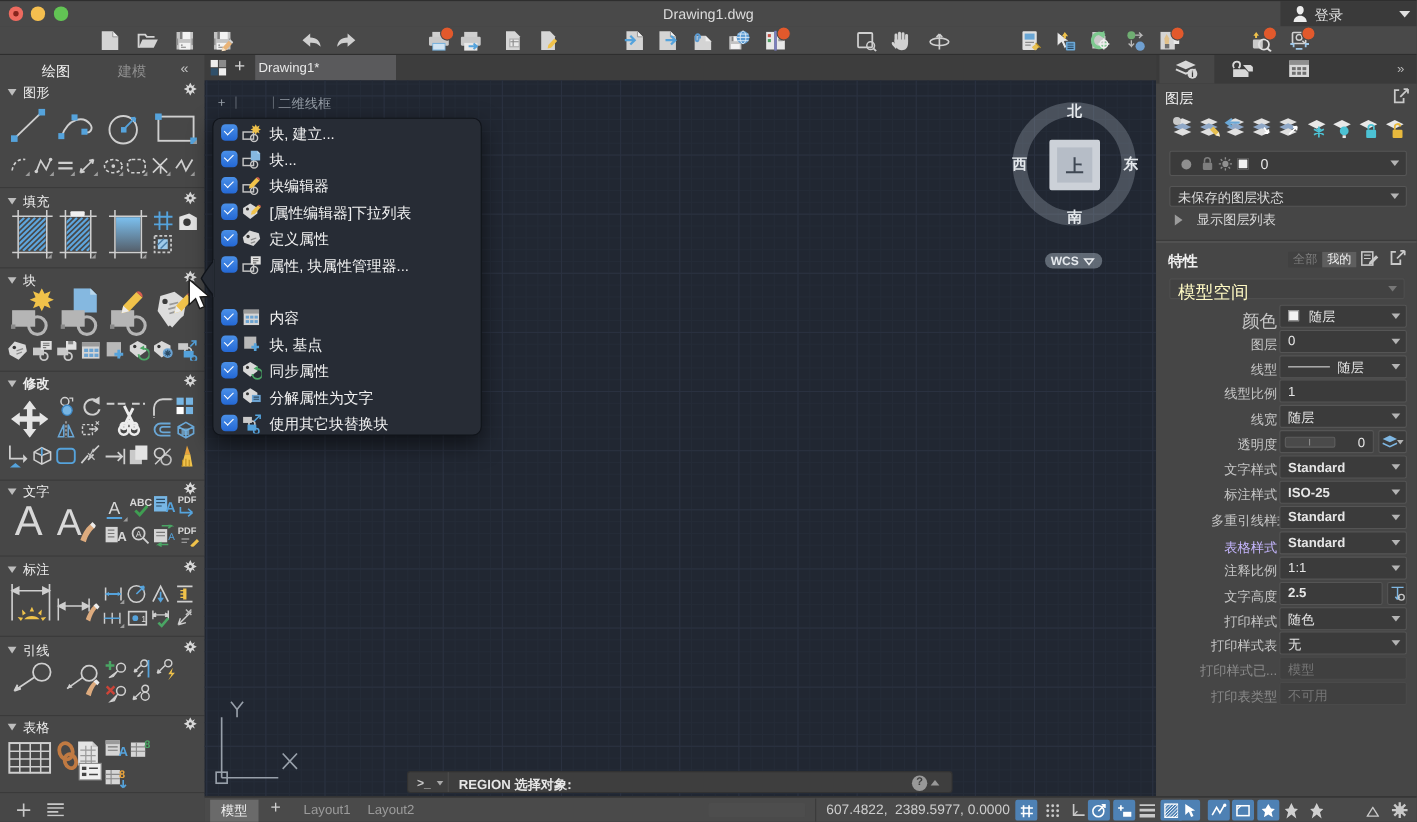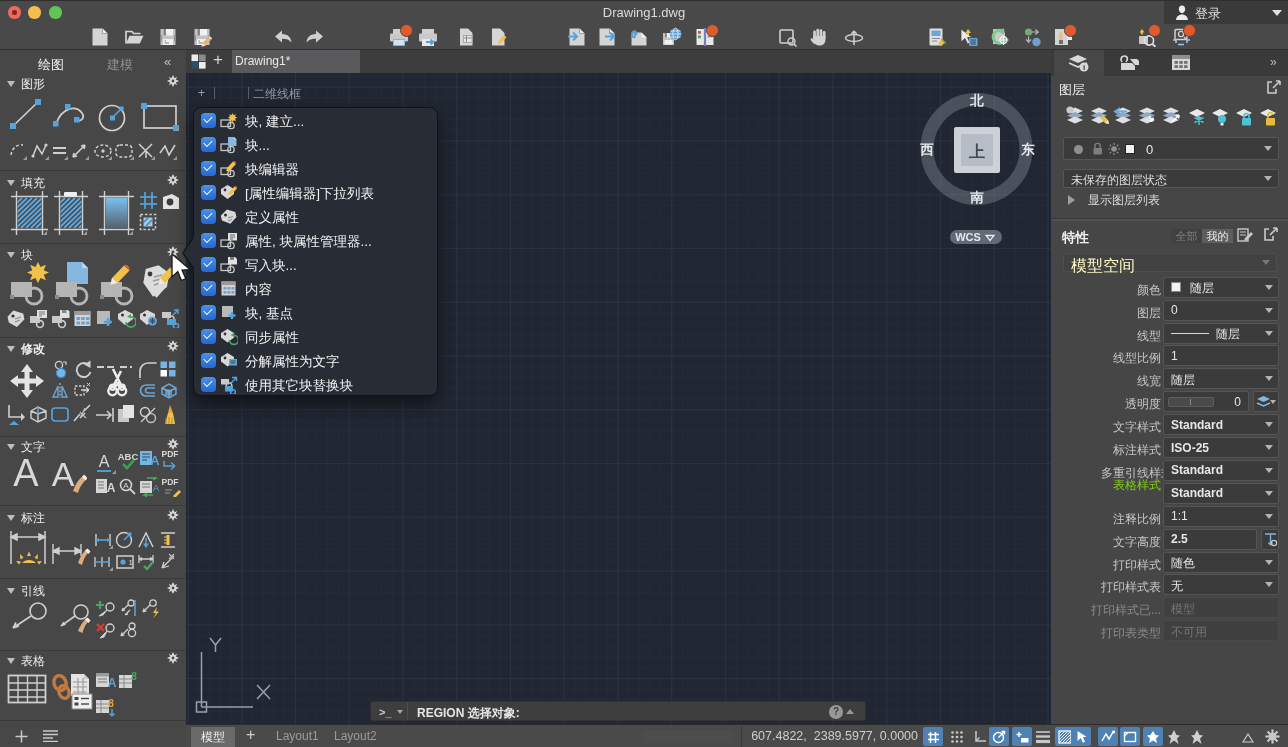--- a/index.html
+++ b/index.html
@@ -894,30 +894,20 @@
       <div class="mi" style="top: 120.5px;">
         <div class="cb"></div>
         <div class="txt">属性, 块属性管理器...</div>
         <svg width="18" height="18" viewBox="0 0 18 18" style="position: absolute; left: 26px; top: 3px;">
           <rect x="1" y="8" width="9.5" height="6.5" fill="none" stroke="#c6c6c6" stroke-width="1.3"></rect>
           <circle cx="11" cy="13.5" r="3.2" fill="none" stroke="#c6c6c6" stroke-width="1.3"></circle>
           <rect x="8" y="1" width="9" height="7.5" fill="#e0e0e0"></rect>
           <path d="M10 3 H15 M10 5 H15 M10 7 H13" stroke="#666" stroke-width="1"></path>
         </svg>
       </div>
-      <div class="mi" style="top: 144.5px;">
-        <div class="cb"></div>
-        <div class="txt">写入块...</div>
-        <svg width="18" height="18" viewBox="0 0 18 18" style="position: absolute; left: 26px; top: 3px;">
-          <rect x="1" y="8" width="9.5" height="6.5" fill="none" stroke="#c6c6c6" stroke-width="1.3"></rect>
-          <circle cx="11" cy="13.5" r="3.2" fill="none" stroke="#c6c6c6" stroke-width="1.3"></circle>
-          <path d="M8 1 H15 L17 3 V8.5 H8 Z" fill="#e0e0e0"></path>
-          <rect x="10" y="1" width="4" height="2.8" fill="#777"></rect>
-        </svg>
-      </div>
       <div class="mi" style="top: 168.5px;">
         <div class="cb"></div>
         <div class="txt">内容</div>
         <svg width="18" height="18" viewBox="0 0 18 18" style="position: absolute; left: 26px; top: 3px;">
           <rect x="1.5" y="1.5" width="14" height="14" fill="#d5d5d5"></rect>
           <rect x="1.5" y="1.5" width="14" height="3.6" fill="#9a9a9a"></rect>
           <g fill="#6ba3d2">
             <rect x="3.4" y="7" width="3" height="2.6"></rect>
             <rect x="7.4" y="7" width="3" height="2.6"></rect>
             <rect x="11.4" y="7" width="3" height="2.6"></rect>
@@ -1107,21 +1097,21 @@
         <path d="M9 12 L15 6 L17 8 L11 14 L8 15 Z" fill="#c9c9c9"></path>
       </svg>
       <svg width="16" height="16" viewBox="0 0 16 16" style="position: absolute; left: 212px; top: 176px;">
         <path d="M6 3 H2 V14 H10 V10" fill="none" stroke="#c9c9c9" stroke-width="1.6"></path>
         <path d="M7 9 L14 2 M14 2 L10 2 M14 2 L14 6" fill="none" stroke="#c9c9c9" stroke-width="1.6"></path>
       </svg>
       <div class="abs" style="left: 12px; top: 203px; width: 214px; height: 19px; background: rgb(66, 66, 66); border: 1px solid rgb(78, 78, 78); border-radius: 2px;">
         <div class="abs" style="left: 7px; top: 2px; color: #fef9c3; font-size: 16px;">模型空间</div>
         <div class="abs" style="right: 6px; top: 6px; width: 0px; height: 0px; border-left: 4.5px solid transparent; border-right: 4.5px solid transparent; border-top: 5.5px solid rgb(119, 119, 119);"></div>
       </div>
-      <div class="abs" style="left: 0px; top: 231.5px; width: 110px; text-align: right; color: rgb(198, 198, 198); font-size: 12px;">颜色</div>
+      <div class="abs" style="left: 0px; top: 231.5px; width: 110px; text-align: right; color: rgb(198, 198, 198); font-size: 16px;">颜色</div>
       <div class="abs" style="left: 112px; top: 226.5px; width: 116px; height: 21px; background: rgb(59, 59, 59); border: 1px solid rgb(85, 85, 85); border-radius: 2px;">
         <div class="abs" style="left: 26px; top: 2.5px; color: rgb(230, 230, 230); font-size: 12px;">随层</div>
         <div class="abs" style="right: 5px; top: 7px; width: 0px; height: 0px; border-left: 4px solid transparent; border-right: 4px solid transparent; border-top: 5px solid rgb(180, 180, 180);"></div>
         <div class="abs" style="left: 7px; top: 4.5px; width: 10px; height: 10px; background: rgb(242, 242, 242); border: 1px solid rgb(136, 136, 136);"></div>
       </div>
       <div class="abs" style="left: 0px; top: 254.5px; width: 110px; text-align: right; color: rgb(198, 198, 198); font-size: 12px;">图层</div>
       <div class="abs" style="left: 112px; top: 249.5px; width: 116px; height: 21px; background: rgb(59, 59, 59); border: 1px solid rgb(85, 85, 85); border-radius: 2px;">
         <div class="abs" style="left: 7px; top: 2.5px; color: rgb(230, 230, 230); font-size: 12px;">0</div>
         <div class="abs" style="right: 5px; top: 7px; width: 0px; height: 0px; border-left: 4px solid transparent; border-right: 4px solid transparent; border-top: 5px solid rgb(180, 180, 180);"></div>
       </div>
@@ -1163,21 +1153,21 @@
       <div class="abs" style="left: 0px; top: 392px; width: 110px; text-align: right; color: rgb(198, 198, 198); font-size: 12px;">标注样式</div>
       <div class="abs" style="left: 112px; top: 387px; width: 116px; height: 21px; background: rgb(59, 59, 59); border: 1px solid rgb(85, 85, 85); border-radius: 2px;">
         <div class="abs" style="left: 7px; top: 2.5px; color: rgb(230, 230, 230); font-size: 12px; font-weight: bold;">ISO-25</div>
         <div class="abs" style="right: 5px; top: 7px; width: 0px; height: 0px; border-left: 4px solid transparent; border-right: 4px solid transparent; border-top: 5px solid rgb(180, 180, 180);"></div>
       </div>
       <div class="abs" style="left: 12px; top: 414.9px; width: 110px; text-align: right; color: rgb(198, 198, 198); font-size: 12px;">多重引线样式</div>
       <div class="abs" style="left: 112px; top: 409.9px; width: 116px; height: 21px; background: rgb(59, 59, 59); border: 1px solid rgb(85, 85, 85); border-radius: 2px;">
         <div class="abs" style="left: 7px; top: 2.5px; color: rgb(230, 230, 230); font-size: 12px; font-weight: bold;">Standard</div>
         <div class="abs" style="right: 5px; top: 7px; width: 0px; height: 0px; border-left: 4px solid transparent; border-right: 4px solid transparent; border-top: 5px solid rgb(180, 180, 180);"></div>
       </div>
-      <div class="abs" style="left: 0px; top: 427px; width: 110px; text-align: right; color: #84cc16; font-size: 12px;">表格样式</div>
+      <div class="abs" style="left: 0px; top: 440px; width: 110px; text-align: right; color: #c4b5fd; font-size: 12px;">表格样式</div>
       <div class="abs" style="left: 112px; top: 432.8px; width: 116px; height: 21px; background: rgb(59, 59, 59); border: 1px solid rgb(85, 85, 85); border-radius: 2px;">
         <div class="abs" style="left: 7px; top: 2.5px; color: rgb(230, 230, 230); font-size: 12px; font-weight: bold;">Standard</div>
         <div class="abs" style="right: 5px; top: 7px; width: 0px; height: 0px; border-left: 4px solid transparent; border-right: 4px solid transparent; border-top: 5px solid rgb(180, 180, 180);"></div>
       </div>
       <div class="abs" style="left: 0px; top: 460.7px; width: 110px; text-align: right; color: rgb(198, 198, 198); font-size: 12px;">注释比例</div>
       <div class="abs" style="left: 112px; top: 455.7px; width: 116px; height: 21px; background: rgb(59, 59, 59); border: 1px solid rgb(85, 85, 85); border-radius: 2px;">
         <div class="abs" style="left: 7px; top: 2.5px; color: rgb(230, 230, 230); font-size: 12px;">1:1</div>
         <div class="abs" style="right: 5px; top: 7px; width: 0px; height: 0px; border-left: 4px solid transparent; border-right: 4px solid transparent; border-top: 5px solid rgb(180, 180, 180);"></div>
       </div>
       <div class="abs" style="left: 0px; top: 483.6px; width: 110px; text-align: right; color: rgb(198, 198, 198); font-size: 12px;">文字高度</div>

